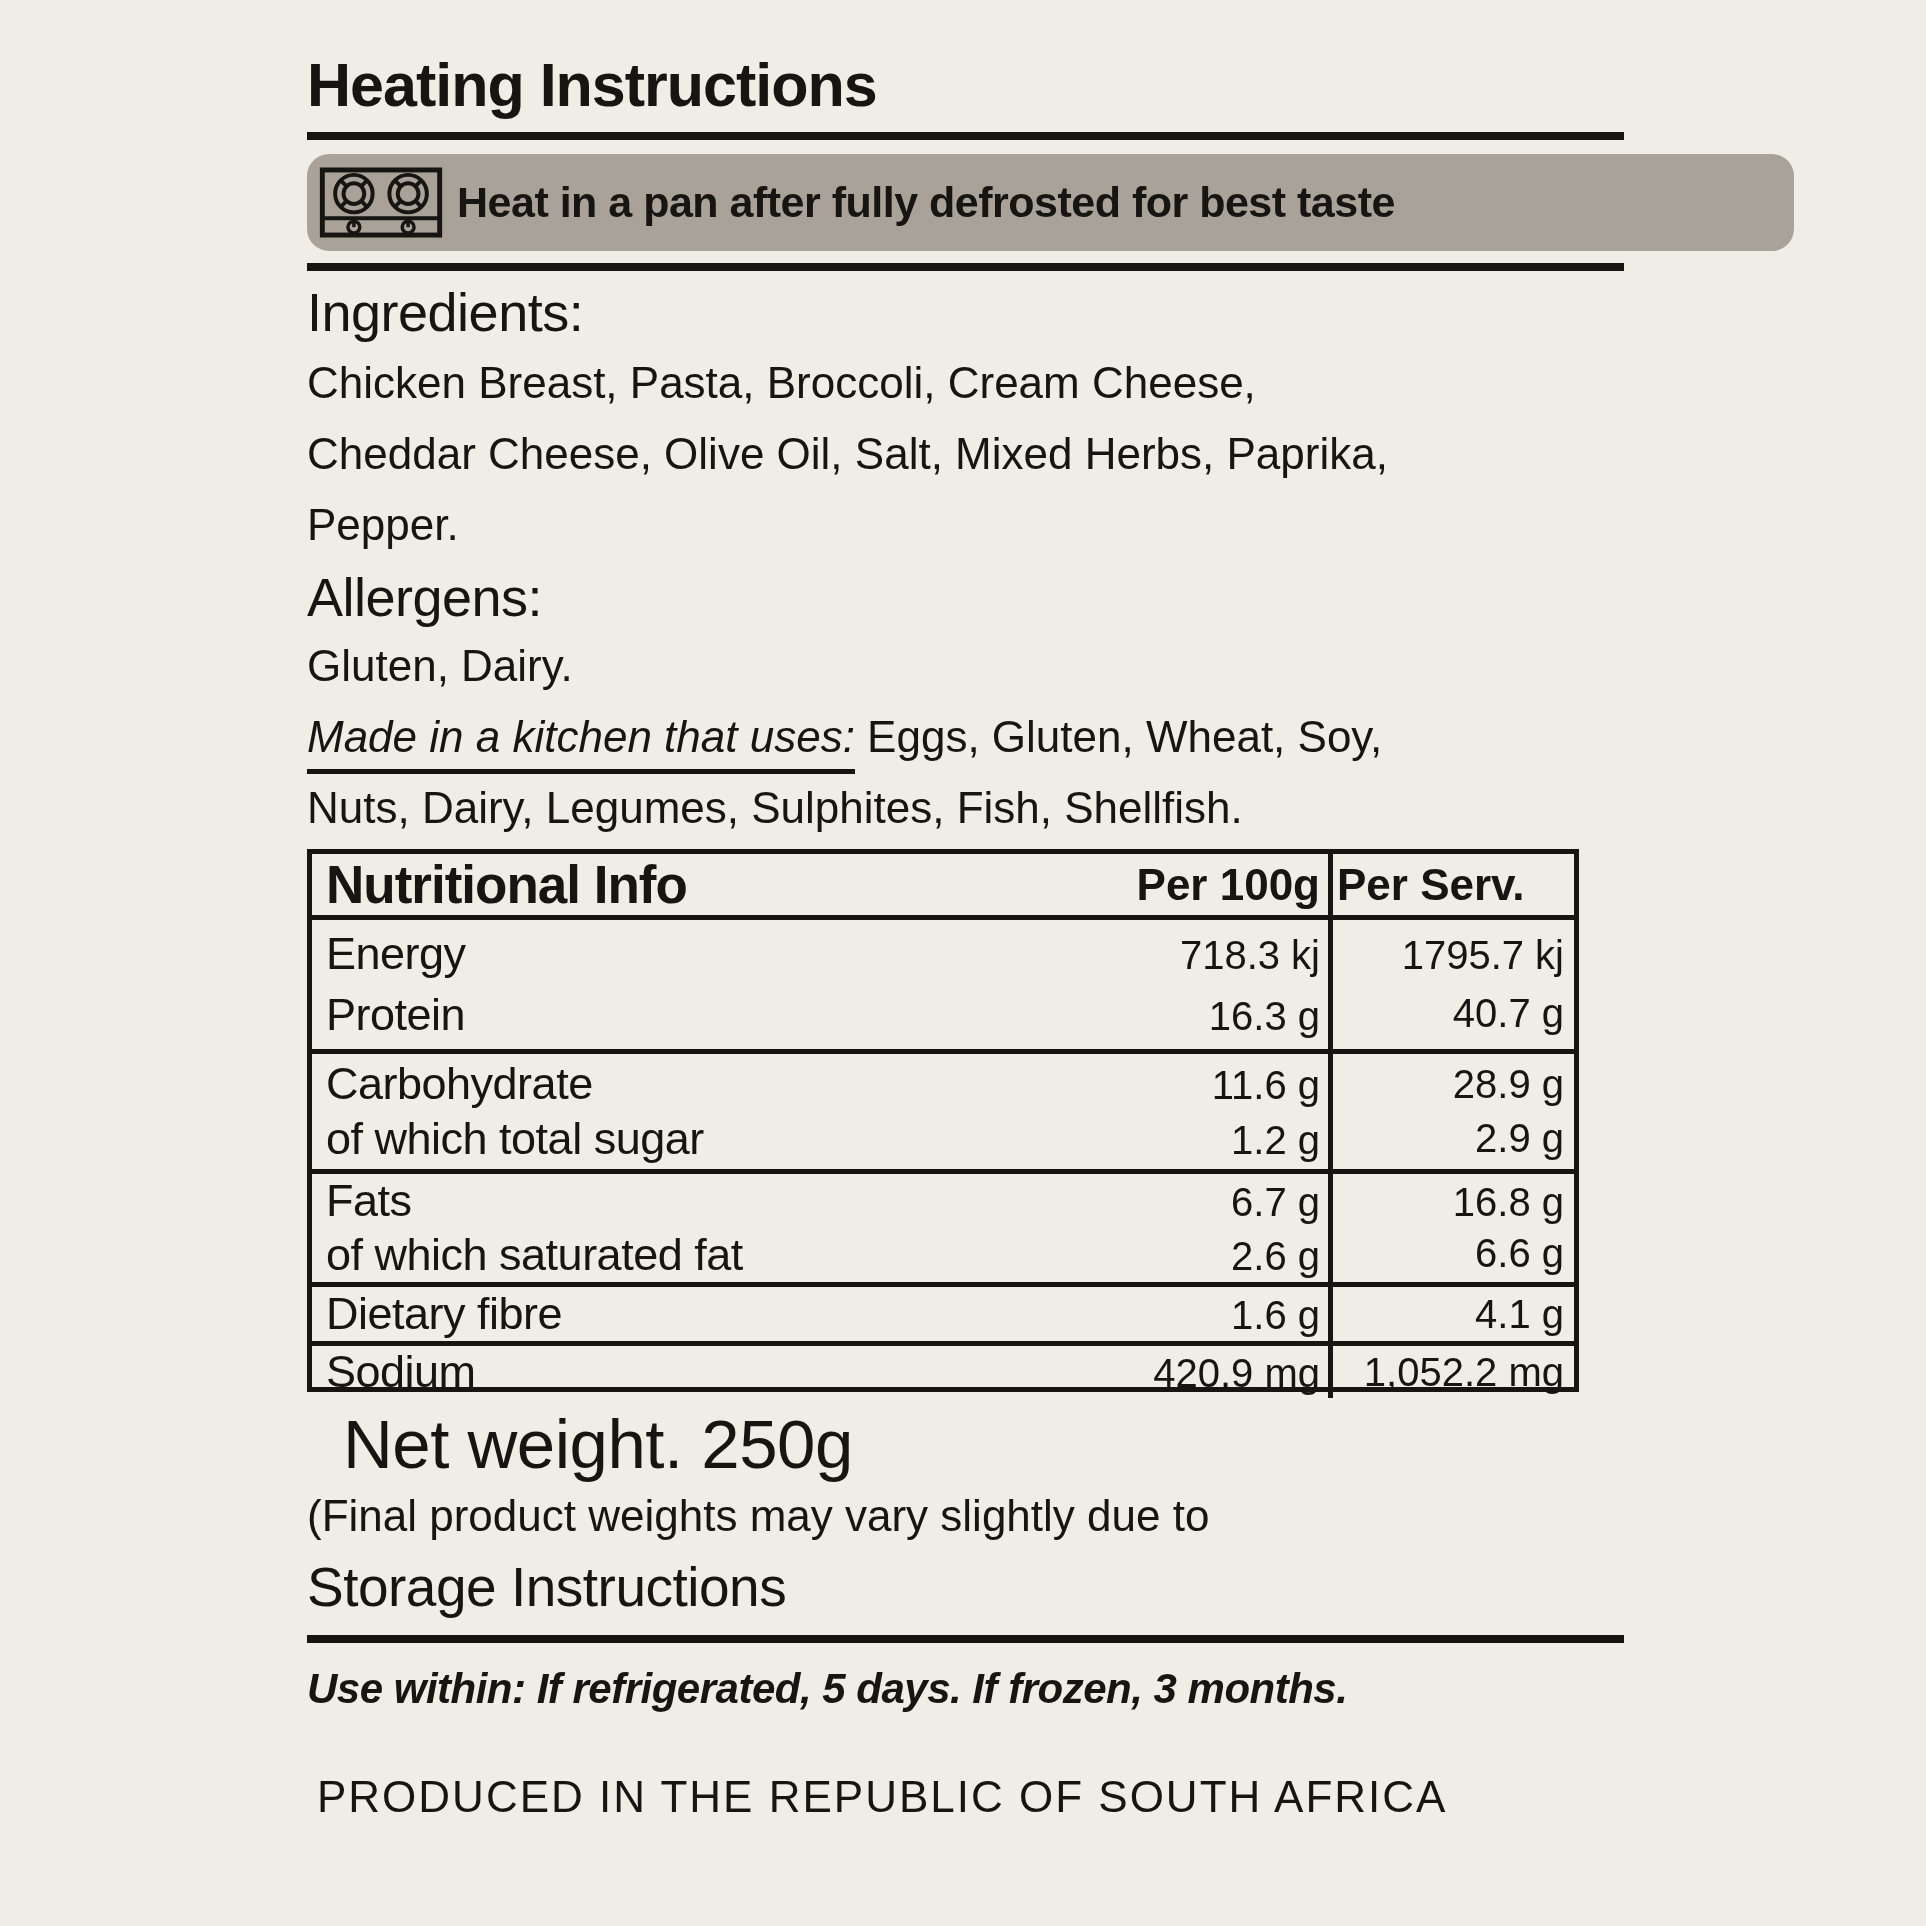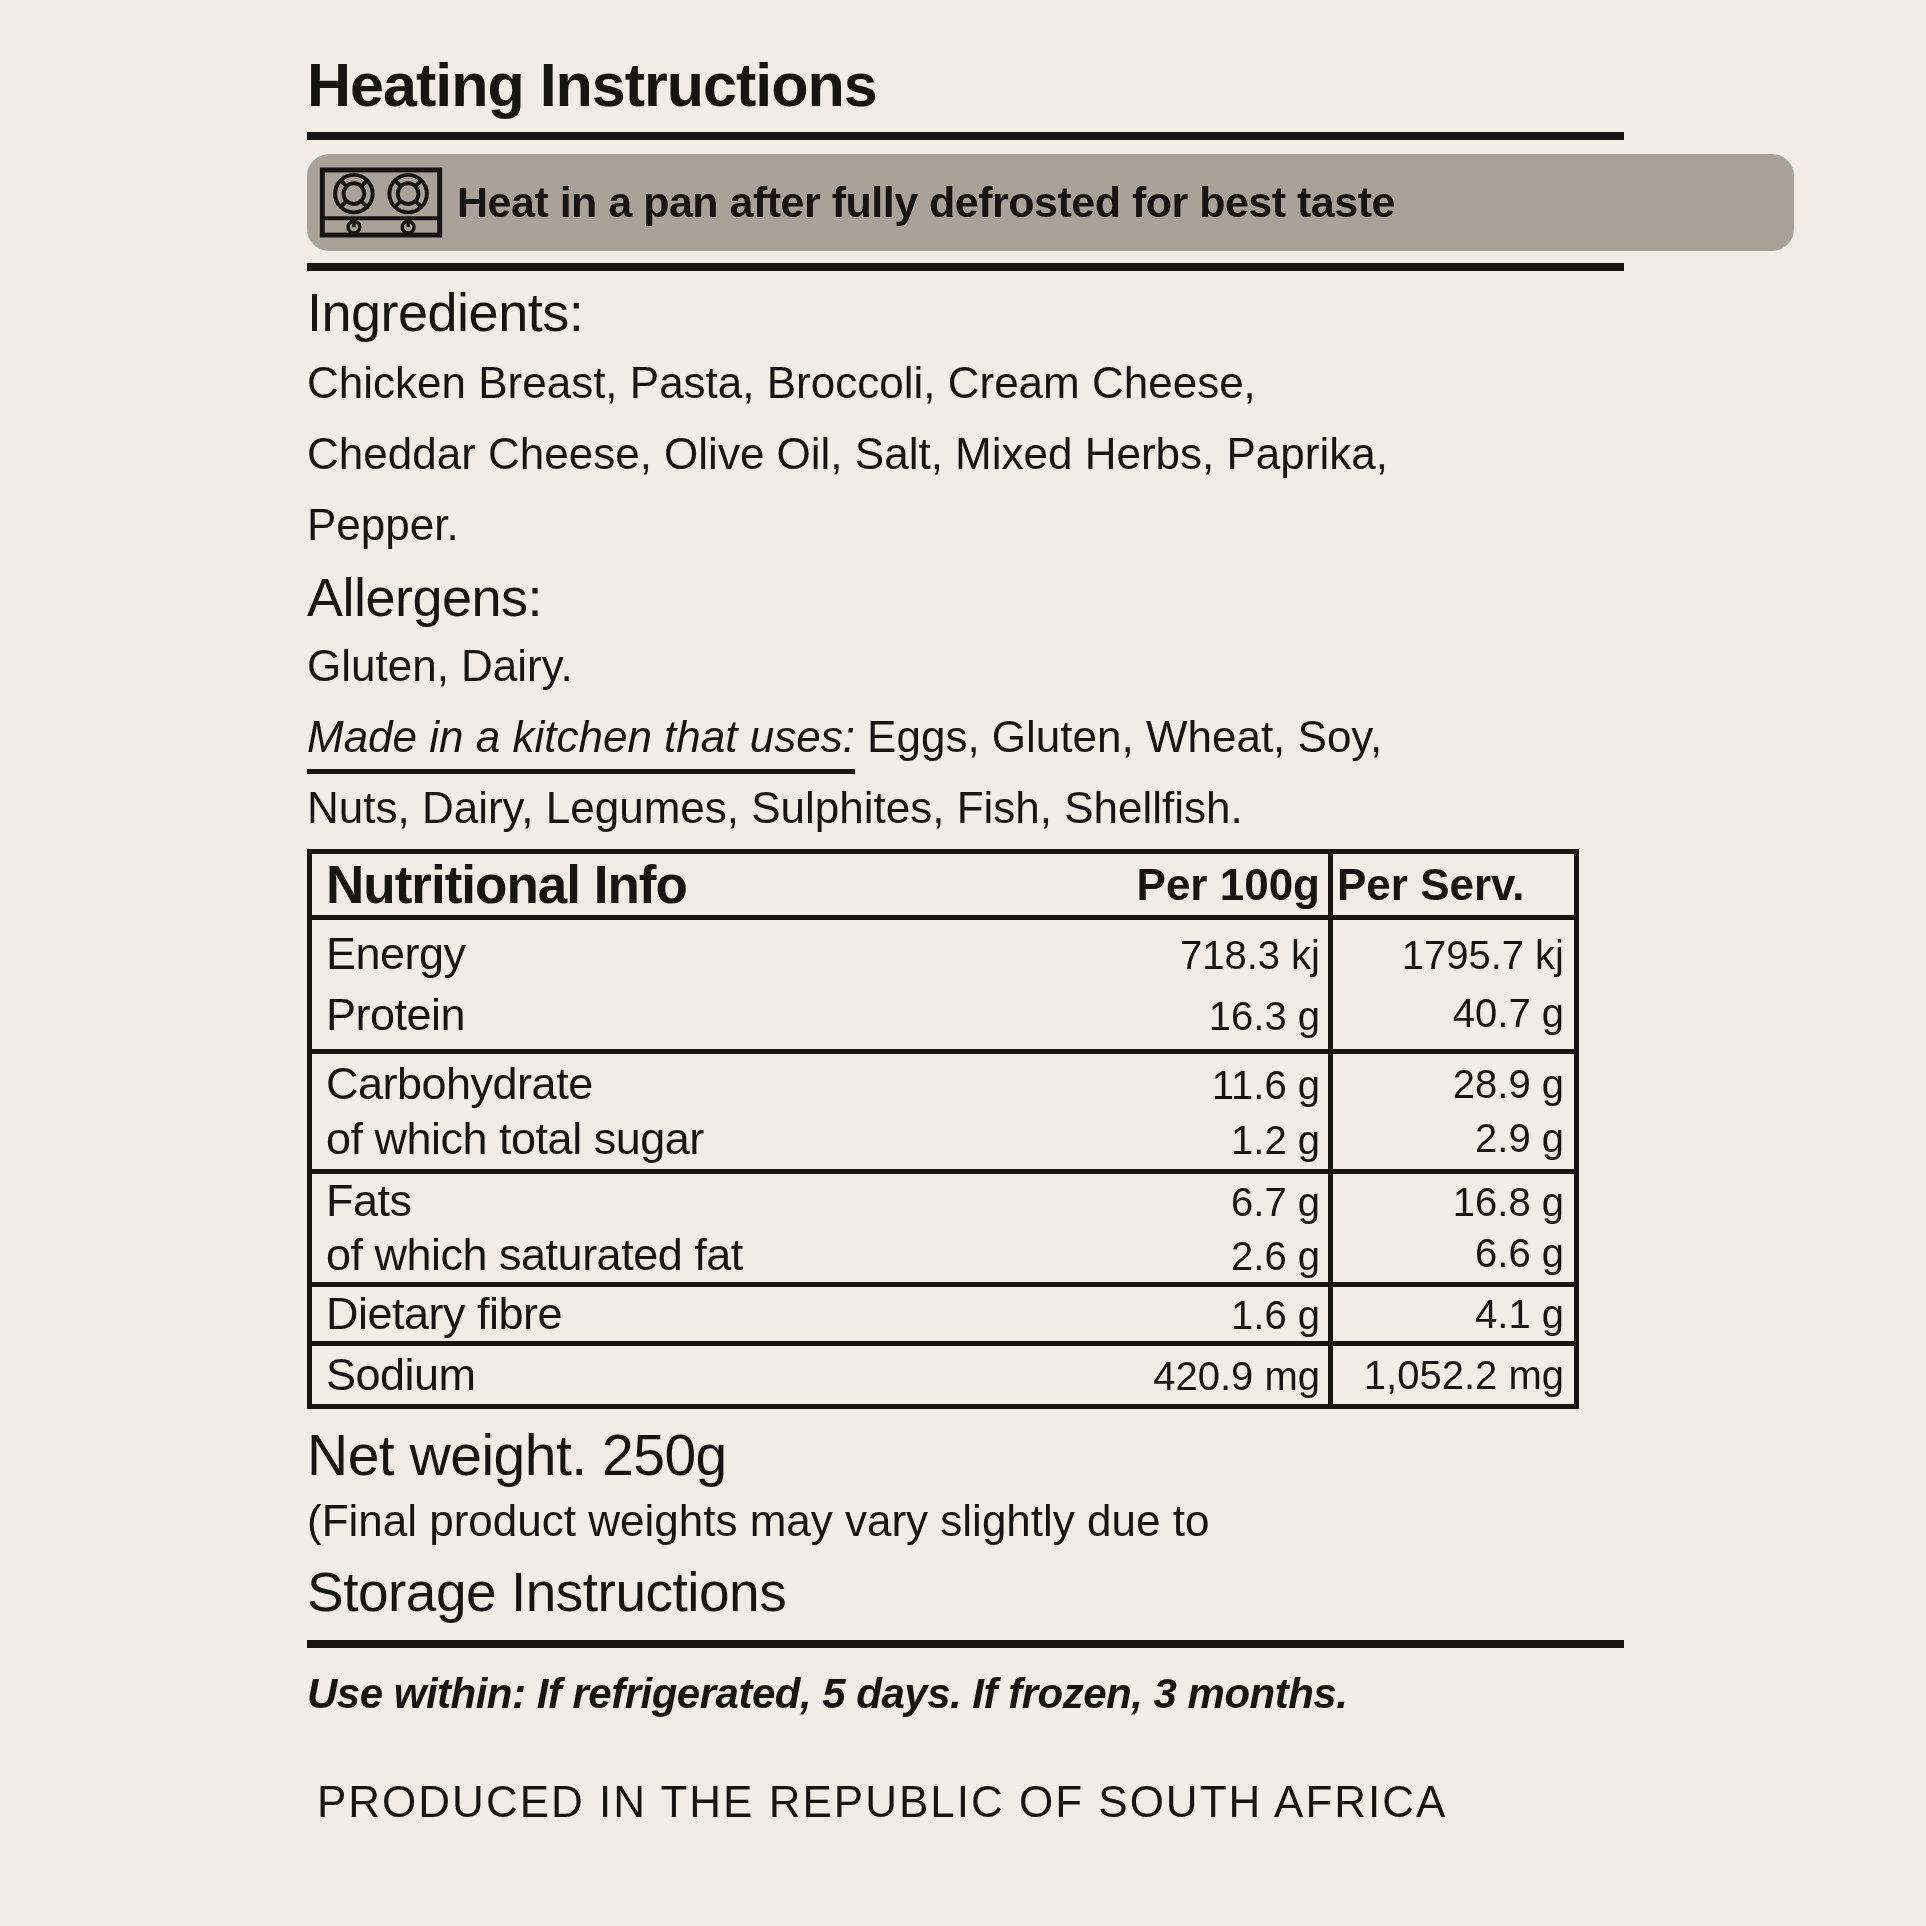--- a/index.html
+++ b/index.html
@@ -41,22 +41,22 @@
   .nt-val{font-size:40px;text-align:right;white-space:nowrap;}
   .nt-header{height:61px;}
   .nt-header .nt-main{flex-direction:row;align-items:center;justify-content:space-between;}
   .nt-header .nt-serv{justify-content:center;}
   .nt-title{font-size:53px;font-weight:700;letter-spacing:-1px;}
   .nt-colhead{font-size:44px;font-weight:700;white-space:nowrap;}
   .row-h135{height:134px;}
   .row-h121{height:120px;}
   .row-h114{height:113px;}
   .row-h60{height:59px;}
-  .row-h58{height:63px;}
-  .h2.nw{margin-top:18px;font-size:57px;}
+  .row-h58{height:46px;}
+  .h2.nw{margin-top:18px;font-size:69px;margin-left:36px;}
   .nw-note{margin-top:2px;}
   .nw-note .body-line{line-height:69px;}
   .h2.st{margin-top:10px;font-size:55px;}
   .bar-under-storage{margin-top:20px;}
   .use-within{margin-top:22px;font-size:42px;font-weight:700;font-style:italic;letter-spacing:-0.5px;white-space:nowrap;}
   .footer{margin-top:59px;font-size:44px;letter-spacing:2px;padding-left:10px;white-space:nowrap;}
   svg .s{stroke:#171512;fill:none;}
 </style>
 </head>
 <body>

